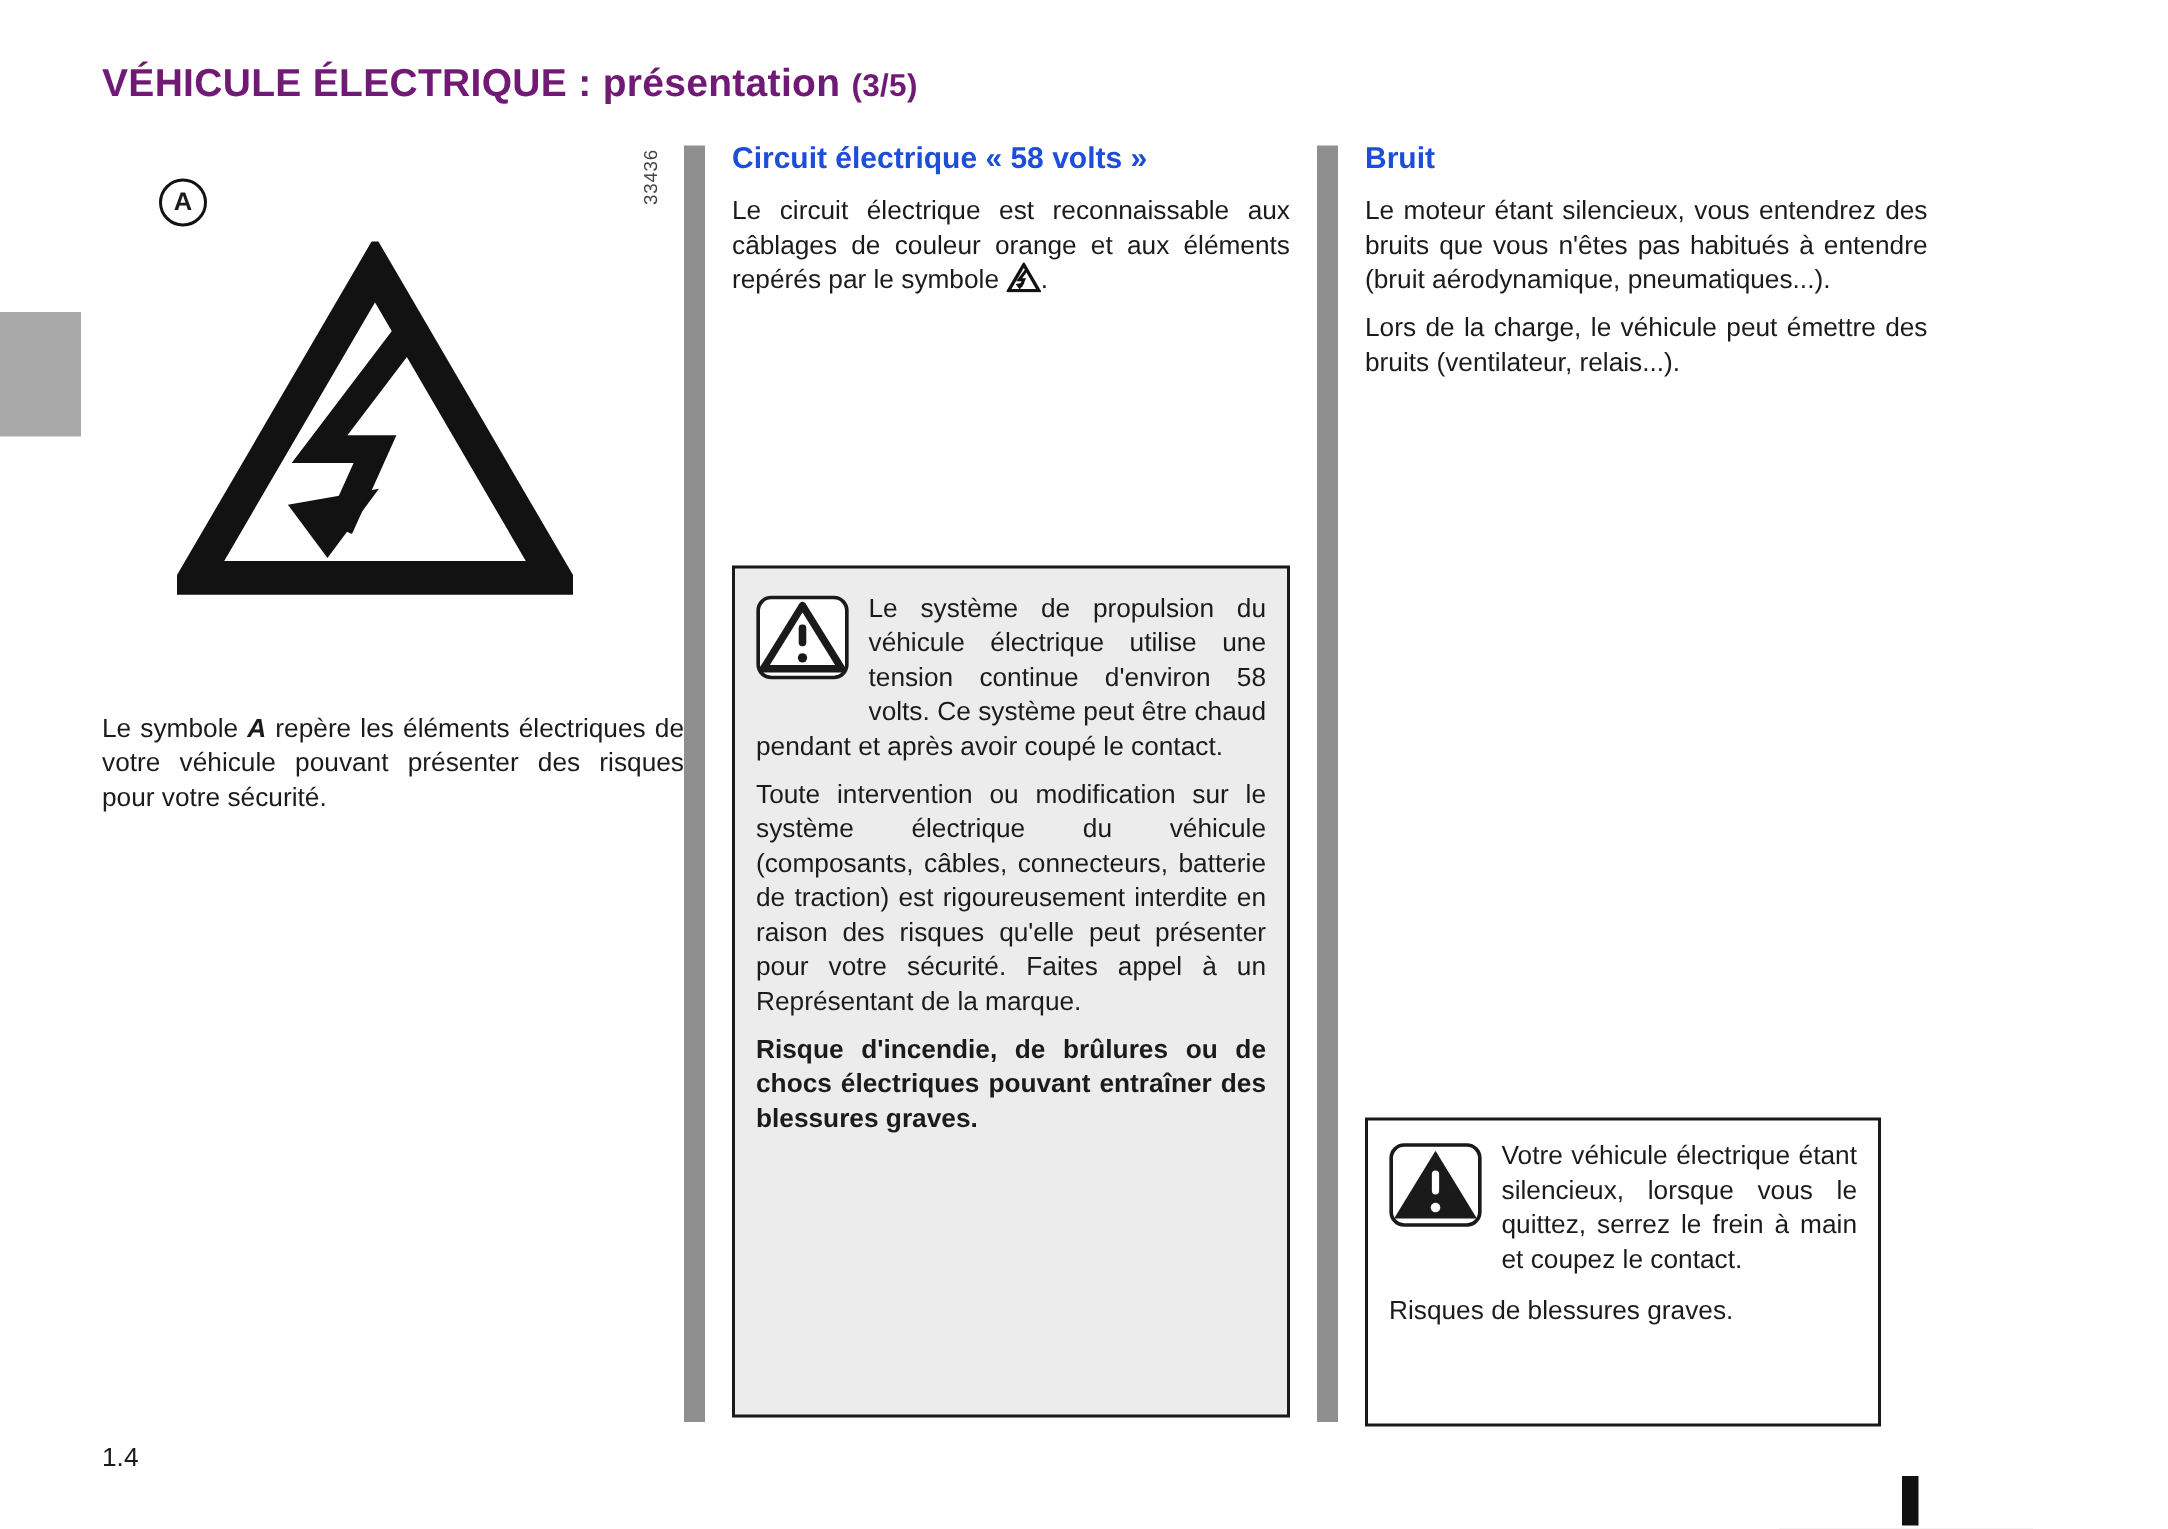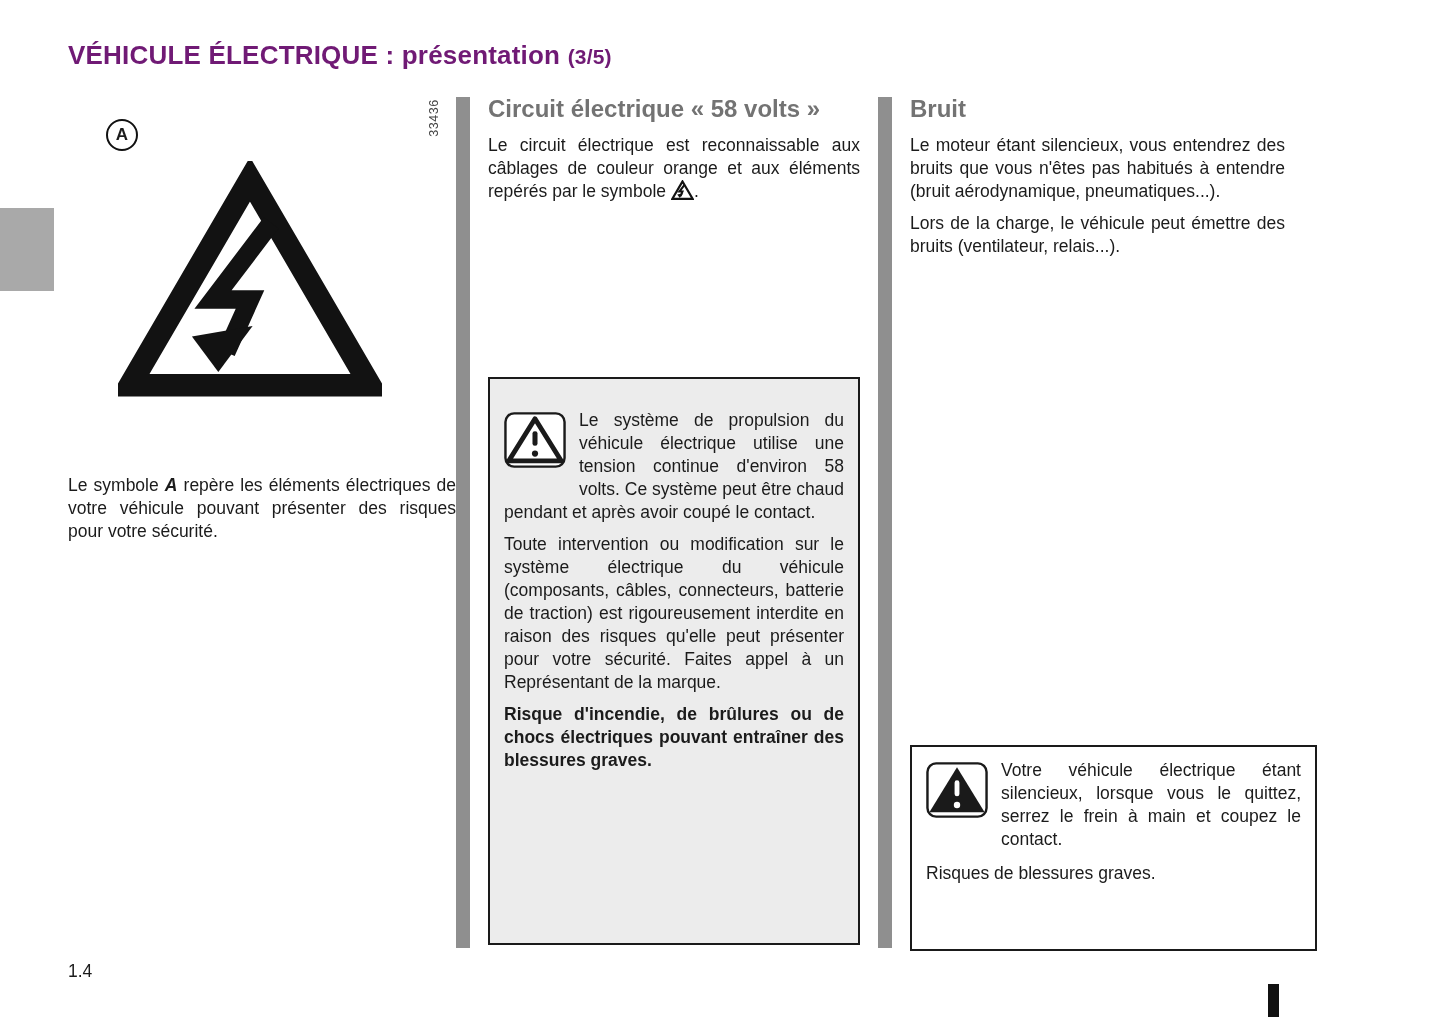--- a/index.html
+++ b/index.html
@@ -17,37 +17,37 @@
   .vsep{position:absolute;top:97px;width:14px;height:851px;background:#8f8f8f;}
   .vsep.v1{left:456px;}
   .vsep.v2{left:878px;}
 
   
   .col{position:absolute;top:95px;}
   .col-left{left:68px;width:388px;height:470px;}
   .col-mid{left:488px;width:372px;}
   .col-right{left:910px;width:375px;}
 
-  h2{margin:0 0 11px 0;font-size:24px;font-weight:bold;color:#737373;}
+  h2{margin:0 0 11px 0;font-size:20px;font-weight:bold;color:#1d4ed8;}
   p{margin:0 0 9px 0;font-size:17.5px;line-height:23px;text-align:justify;}
 
   
   .marker-circle{position:absolute;left:38px;top:24px;width:28px;height:28px;border:2.5px solid #111;
                  border-radius:50%;display:flex;align-items:center;justify-content:center;
                  font-size:17px;font-weight:bold;}
   .hv-figure{position:absolute;left:50px;top:66px;width:264px;height:240px;}
   .fig-num{position:absolute;left:346px;top:16px;width:40px;text-align:center;
            transform:rotate(-90deg);transform-origin:center;font-size:12.5px;color:#454545;letter-spacing:.5px;}
   .caption{position:absolute;left:0;top:379px;width:388px;}
   .caption .mk{font-weight:bold;font-style:italic;}
 
   
   .warnbox{position:absolute;box-sizing:border-box;border:2px solid #1a1a1a;}
-  .warnbox.mid{left:488px;top:377px;width:372px;height:568px;background:#ececec;padding:30px 14px;}
-  .warnbox.right{left:910px;top:745px;width:407px;height:206px;background:#ffffff;padding:12px 14px;}
+  .warnbox.mid{left:488px;top:377px;width:372px;height:568px;background:#ececec;padding:15px 14px;}
+  .warnbox.right{left:910px;top:745px;width:344px;height:206px;background:#ffffff;padding:12px 14px;}
   .warn-icon{float:left;margin:2px 13px 24px 0;width:62px;height:58px;}
   .warnbox .bold{font-weight:bold;}
   .warnbox.right .note{margin-top:11px;}
 
   
   .inline-hv svg{width:23px;height:20px;vertical-align:-3px;}
 
   
   .page-num{position:absolute;left:68px;top:961px;font-size:17.5px;}
   .edge-bar{position:absolute;left:1268px;top:984px;width:11px;height:33px;background:#111;}

